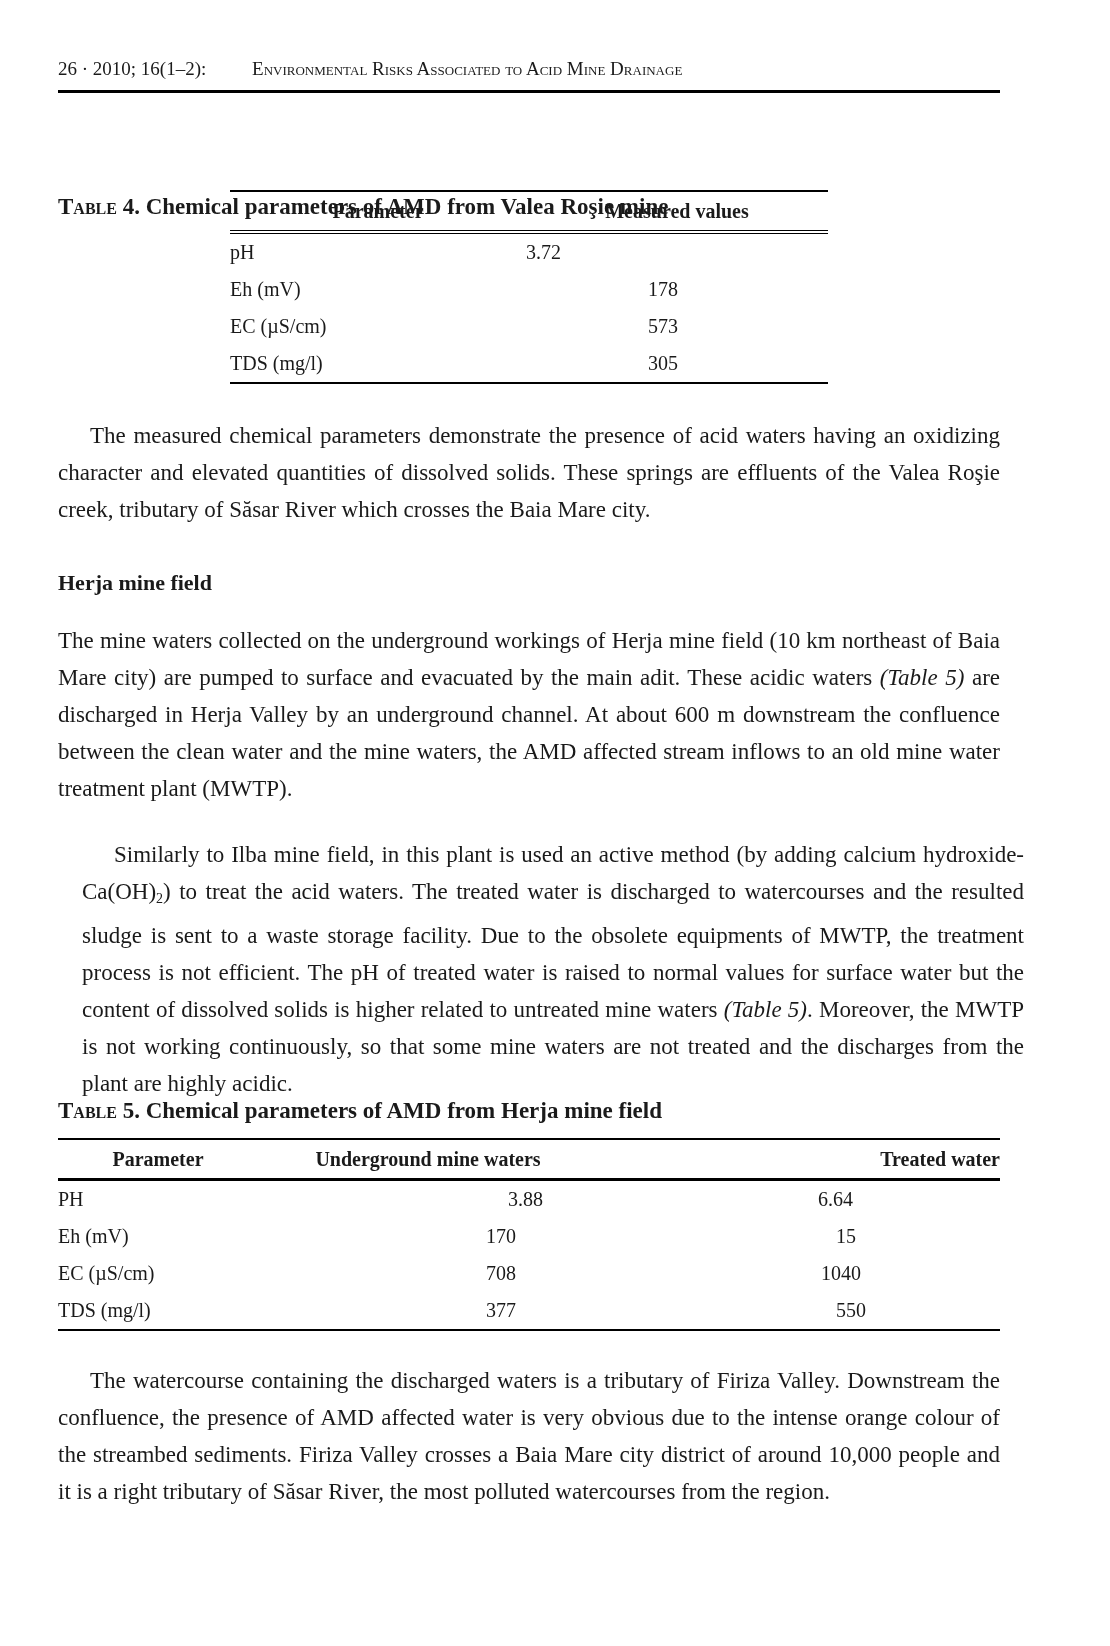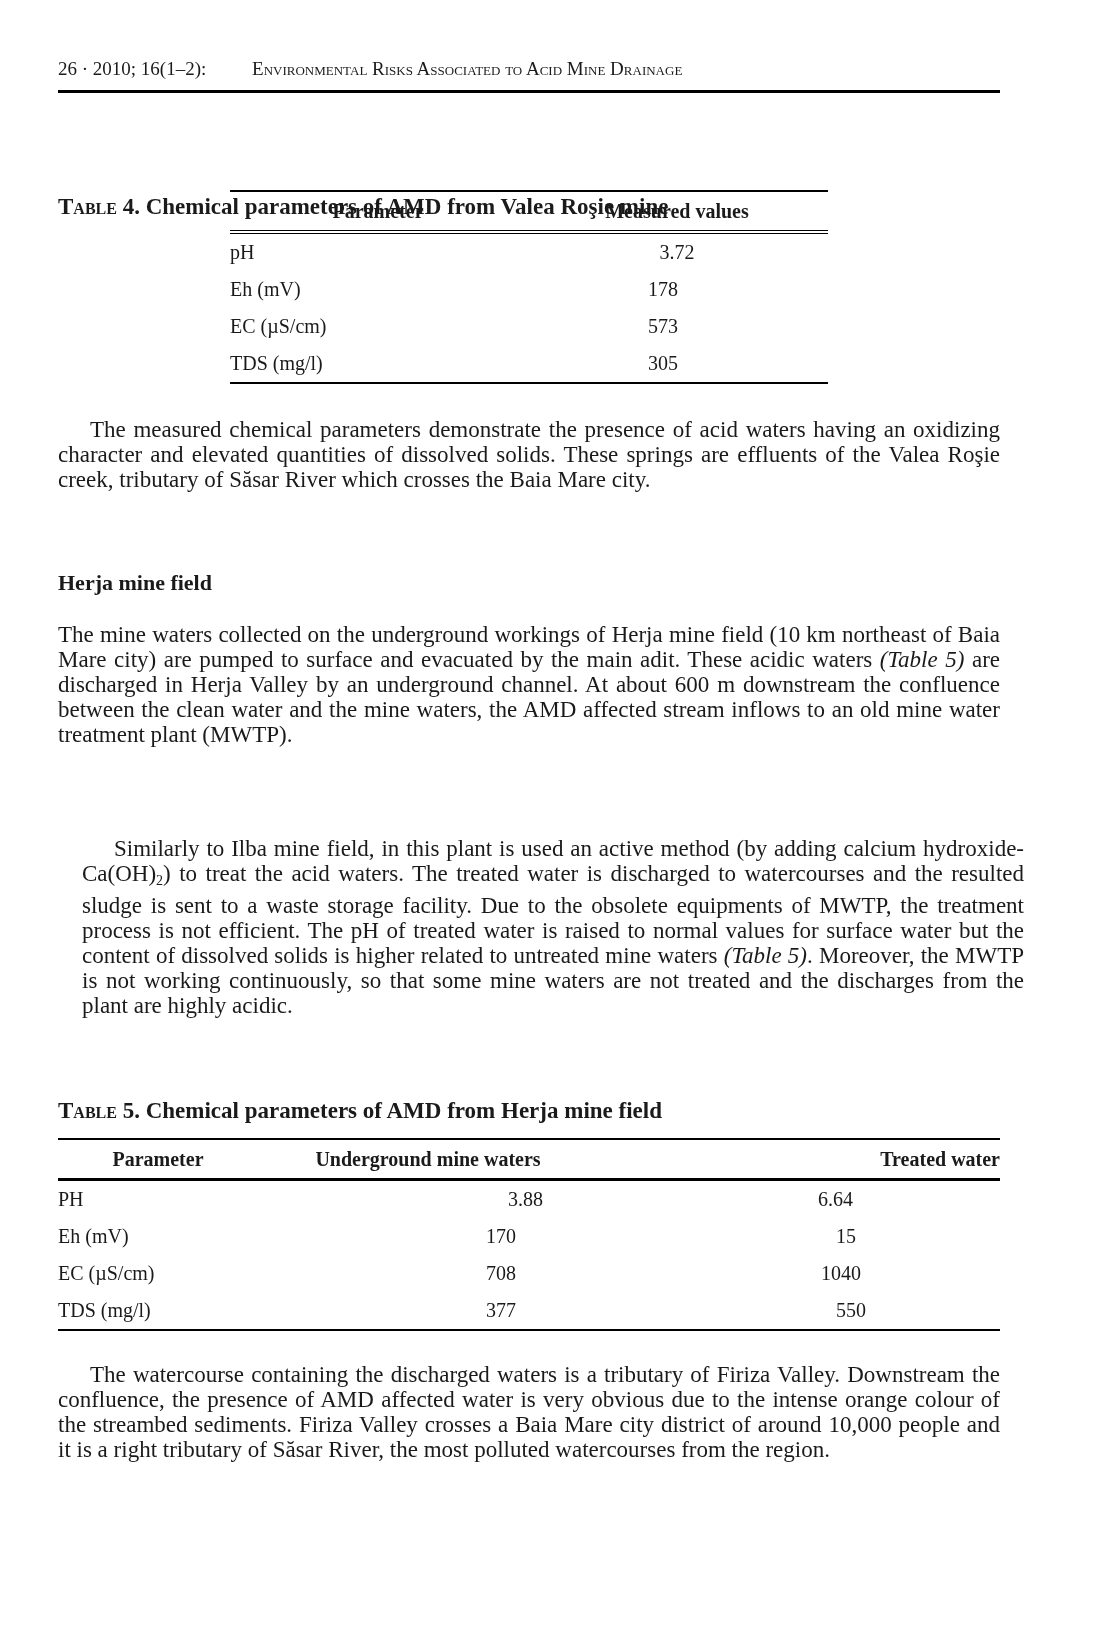--- a/index.html
+++ b/index.html
@@ -13,21 +13,21 @@
   .tcap .sc { font-variant:small-caps; }
   table { border-collapse:collapse; position:absolute; font-size:20px; }
   th { font-weight:bold; padding:0; height:38px; }
   td { padding:0; height:37px; }
   .t4 { top:190px; left:172px; width:598px; border-top:2px solid #000; border-bottom:2px solid #000; }
   .t4 thead tr { border-bottom:4px double #000; }
   .t4 th.c1 { width:296px; text-align:center; }
   .t4 th.c2 { text-align:center; }
   .t5 { top:1138px; left:0; width:942px; border-top:2px solid #000; border-bottom:2px solid #000; }
   .t5 thead tr { border-bottom:3px solid #000; }
-  .para { position:absolute; left:0; width:942px; font-size:23px; line-height:25px; text-align:justify; }
+  .para { position:absolute; left:0; width:942px; font-size:23px; line-height:37px; text-align:justify; }
   .indent { text-indent:32px; }
   .h2 { position:absolute; left:0; top:570px; font-size:22px; font-weight:bold; }
   em { font-style:italic; }
   sub { font-size:14px; vertical-align:-4px; }
 </style>
 </head>
 <body>
 
 <div class="page">
   <div class="running-head">
@@ -46,21 +46,21 @@
   <table class="t4">
     <thead>
         <tr>
       <th class="c1">Parameter</th>
       <th class="c2">Measured values</th>
     </tr>
       </thead>
     <tbody>
       <tr>
           <td>pH</td>
-          <td style="text-align:center">3.72</td>
+          <td style="text-align:left">3.72</td>
         </tr>
       <tr>
           <td>Eh (mV)</td>
           <td style="padding-left:122px">178</td>
         </tr>
       <tr>
           <td>EC (µS/cm)</td>
           <td style="padding-left:122px">573</td>
         </tr>
       <tr>

